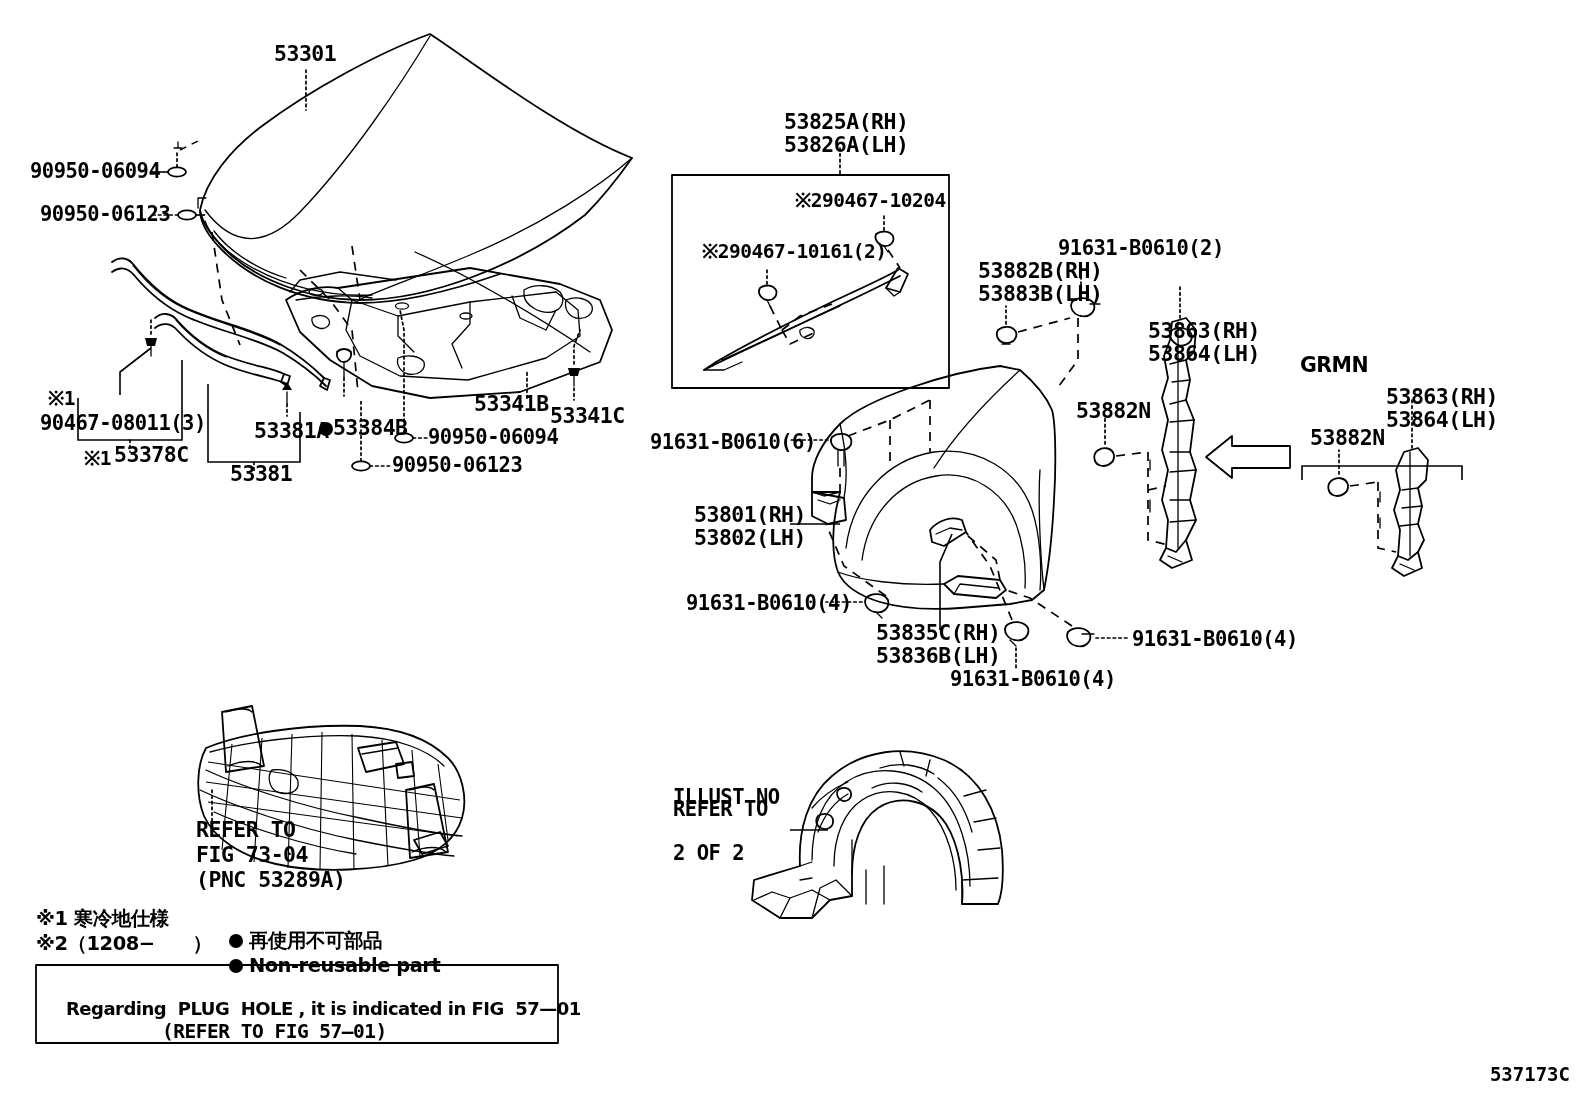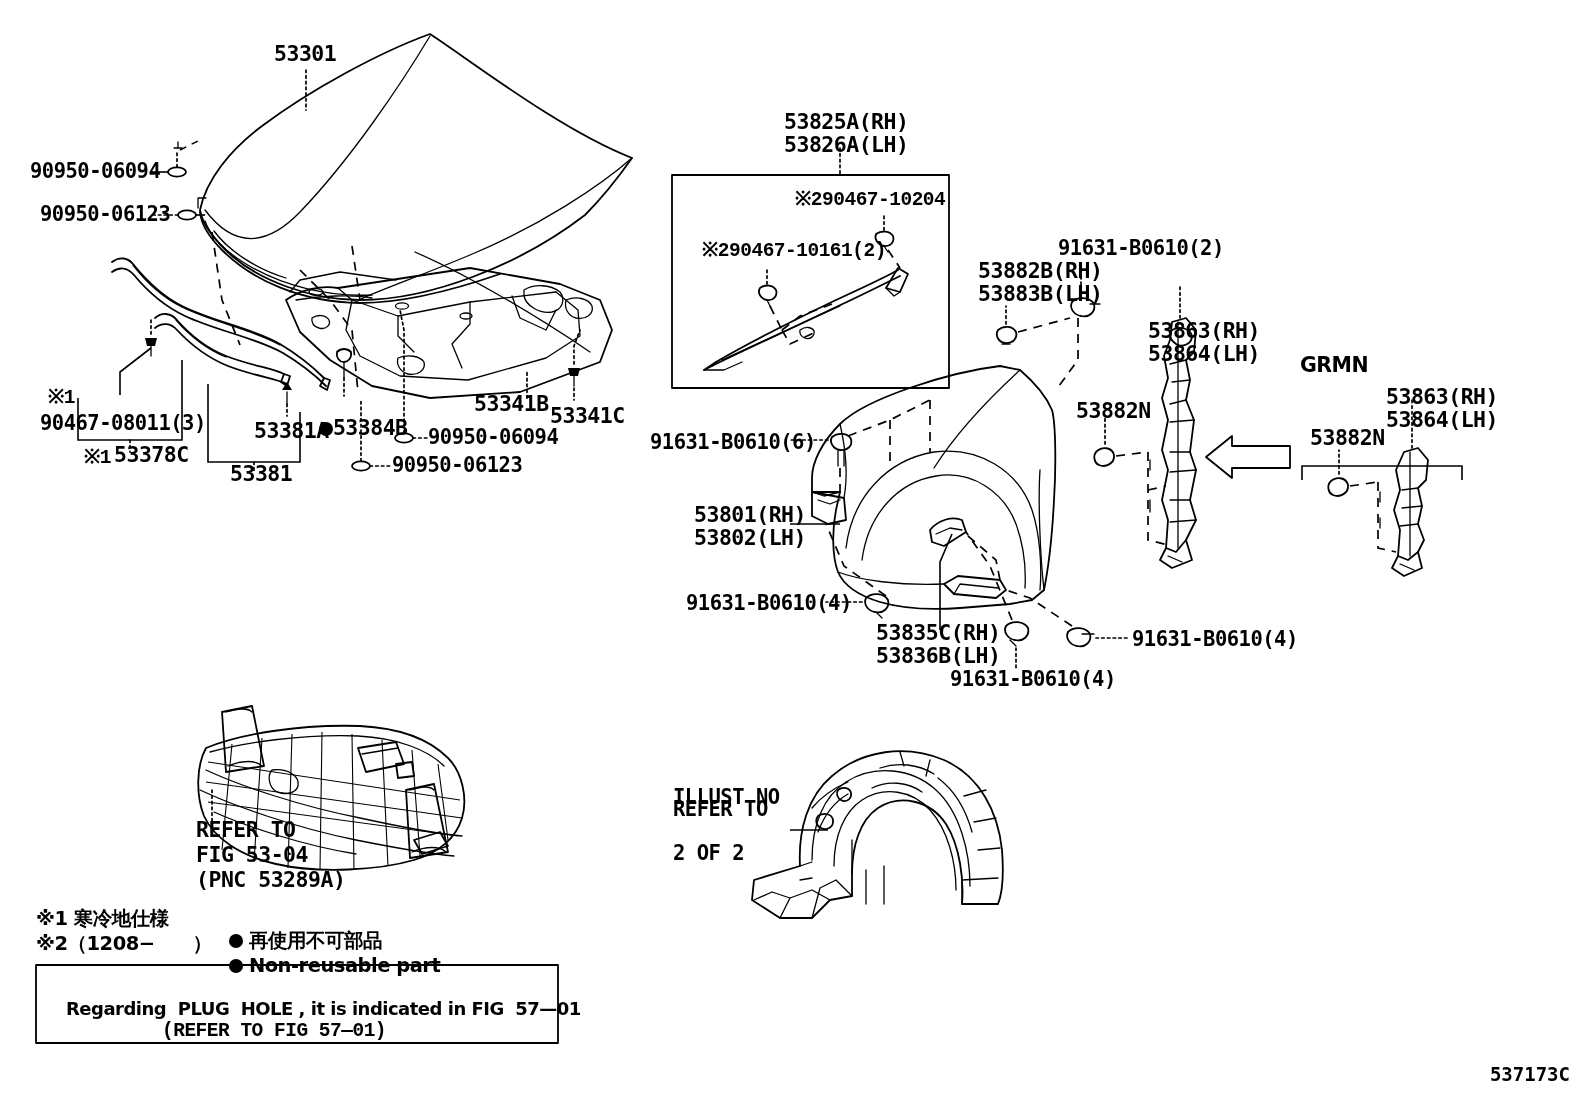--- a/index.html
+++ b/index.html
@@ -11,21 +11,21 @@
   .stage{position:absolute;inset:0;}
   svg.art{position:absolute;left:0;top:0;width:1592px;height:1099px;overflow:visible;}
   .lbl{
     position:absolute;white-space:pre;
     font-family:"DejaVu Sans Mono","Liberation Mono",monospace;
     font-weight:bold;letter-spacing:-0.5px;line-height:1.12;
     color:#000;
   }
   .s20{font-size:20.5px;}
   .s21{font-size:21.5px;}
-  .s19{font-size:19.5px;font-family:Liberation Mono, monospace;}
+  .s19{font-size:19.5px;}
   .s18{font-size:18px;}
   .jp{font-family:"DejaVu Sans","Liberation Sans",sans-serif;font-weight:bold;}
   .sans{font-family:"DejaVu Sans","Liberation Sans",sans-serif;font-weight:bold;text-align:right;}
   .figcode{
     position:absolute;right:22px;bottom:14px;font-size:19px;font-weight:bold;
     font-family:"DejaVu Sans Mono","Liberation Mono",monospace;letter-spacing:0px;
   }
   .dotmark{
     display:inline-block;width:14px;height:14px;border-radius:50%;
     background:#000;vertical-align:-1px;
@@ -459,21 +459,21 @@
 <div class="lbl s21" style="left:1148px;top:319px;">53863(RH)</div>
 <div class="lbl s21" style="left:1148px;top:342px;">53864(LH)</div>
 <div class="lbl s21" style="left:1076px;top:399px;">53882N</div>
 
 <div class="lbl s20 sans" style="left:1300px;top:354px;">GRMN</div>
 <div class="lbl s21" style="left:1386px;top:385px;">53863(RH)</div>
 <div class="lbl s21" style="left:1386px;top:408px;">53864(LH)</div>
 <div class="lbl s21" style="left:1310px;top:426px;">53882N</div>
 
 <div class="lbl s21" style="left:196px;top:818px;">REFER TO</div>
-<div class="lbl s21" style="left:196px;top:843px;">FIG 53-04</div>
+<div class="lbl s21" style="left:196px;top:843px;">FIG 73-04</div>
 <div class="lbl s21" style="left:196px;top:868px;">(PNC 53289A)</div>
 
 <div class="lbl s20" style="left:673px;top:798px;">REFER TO</div>
 <div class="lbl s20" style="left:673px;top:786px;">ILLUST NO</div>
 <div class="lbl s20" style="left:673px;top:842px;">2 OF 2</div>
 
 <div class="lbl s19 jp" style="left:36px;top:908px;">※1 寒冷地仕様</div>
 <div class="lbl s19 jp" style="left:36px;top:933px;">※2（1208−　　）</div>
 
 <div class="lbl s19 jp" style="left:216px;top:908px;">

